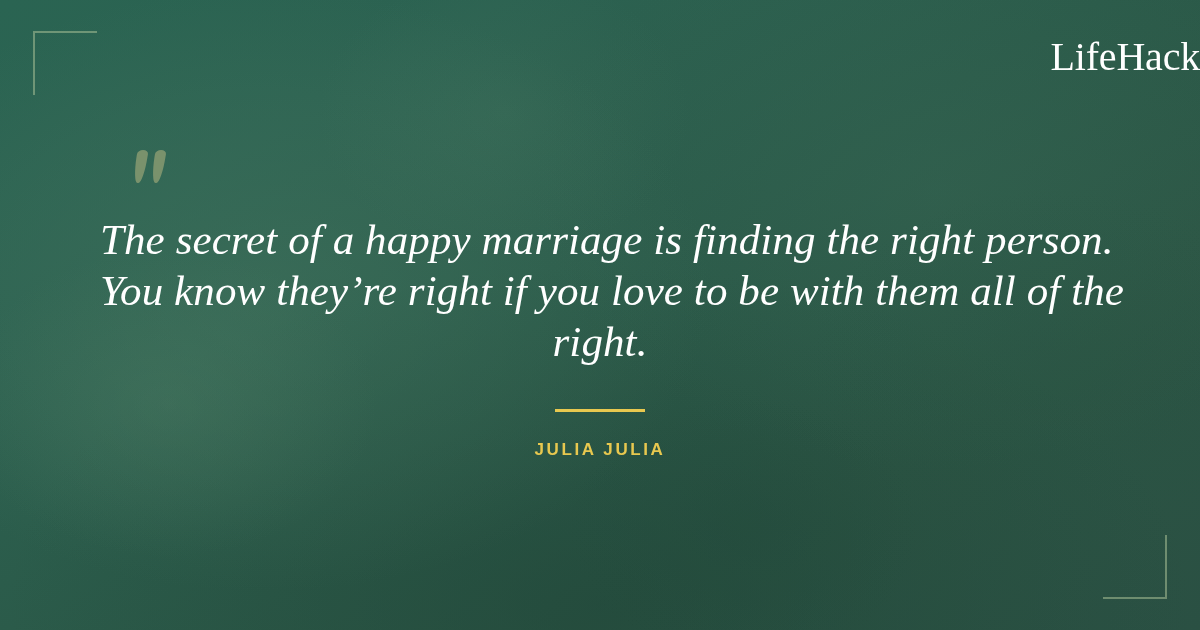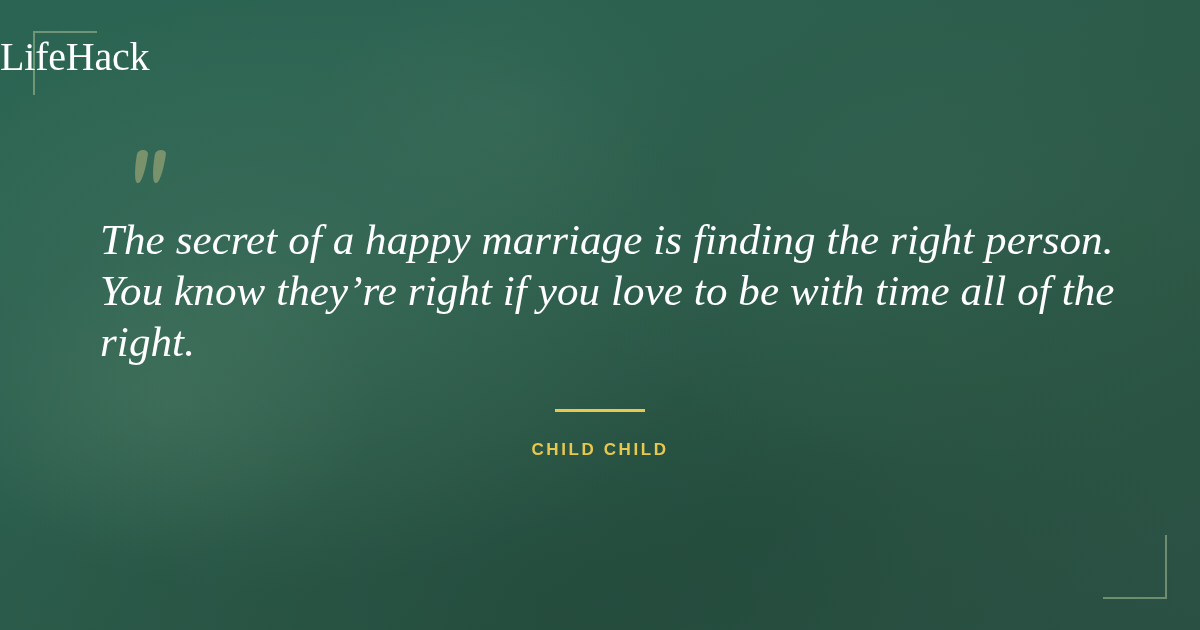--- a/index.html
+++ b/index.html
@@ -57,21 +57,21 @@
     border-bottom: 2px solid rgba(168,192,150,0.55);
     border-right: 2px solid rgba(168,192,150,0.55);
   }
 
   
   #brand {
     position: absolute;
     top: 37px;
     left: 0;
     width: 1200px;
-    text-align: left;
+    text-align: right;
     font-family: "Liberation Serif", "DejaVu Serif", serif;
     font-size: 40px;
     line-height: 1;
     color: #ffffff;
     letter-spacing: -0.2px;
     font-weight: 400;
   }
 
   
   #quote-mark {
@@ -93,20 +93,21 @@
   }
   #quote-mark .tick-1 { left: 2px; }
   #quote-mark .tick-2 { left: 20px; }
 
   
   #quote-text {
     position: absolute;
     top: 214px;
     left: 100px;
     width: 1000px;
+    text-align: center;
     font-family: "Liberation Serif", "DejaVu Serif", serif;
     font-style: italic;
     font-size: 43px;
     line-height: 51px;
     color: #ffffff;
     letter-spacing: 0.1px;
   }
   #quote-text .qline { display: block; white-space: nowrap; }
 
   
@@ -141,21 +142,21 @@
 
   <div id="brand">LifeHack</div>
 
   <div id="quote-mark">
     <span class="tick tick-1"></span>
     <span class="tick tick-2"></span>
   </div>
 
   <div id="quote-text">
     <span class="qline">The secret of a happy marriage is finding the right person.</span>
-    <span class="qline">You know they’re right if you love to be with time all of the</span>
+    <span class="qline">You know they’re right if you love to be with them all of the</span>
     <span class="qline">right.</span>
   </div>
 
   <div id="divider"></div>
 
-  <div id="author">CHILD CHILD</div>
+  <div id="author">JULIA JULIA</div>
 
 </div>
 
 </body></html>

